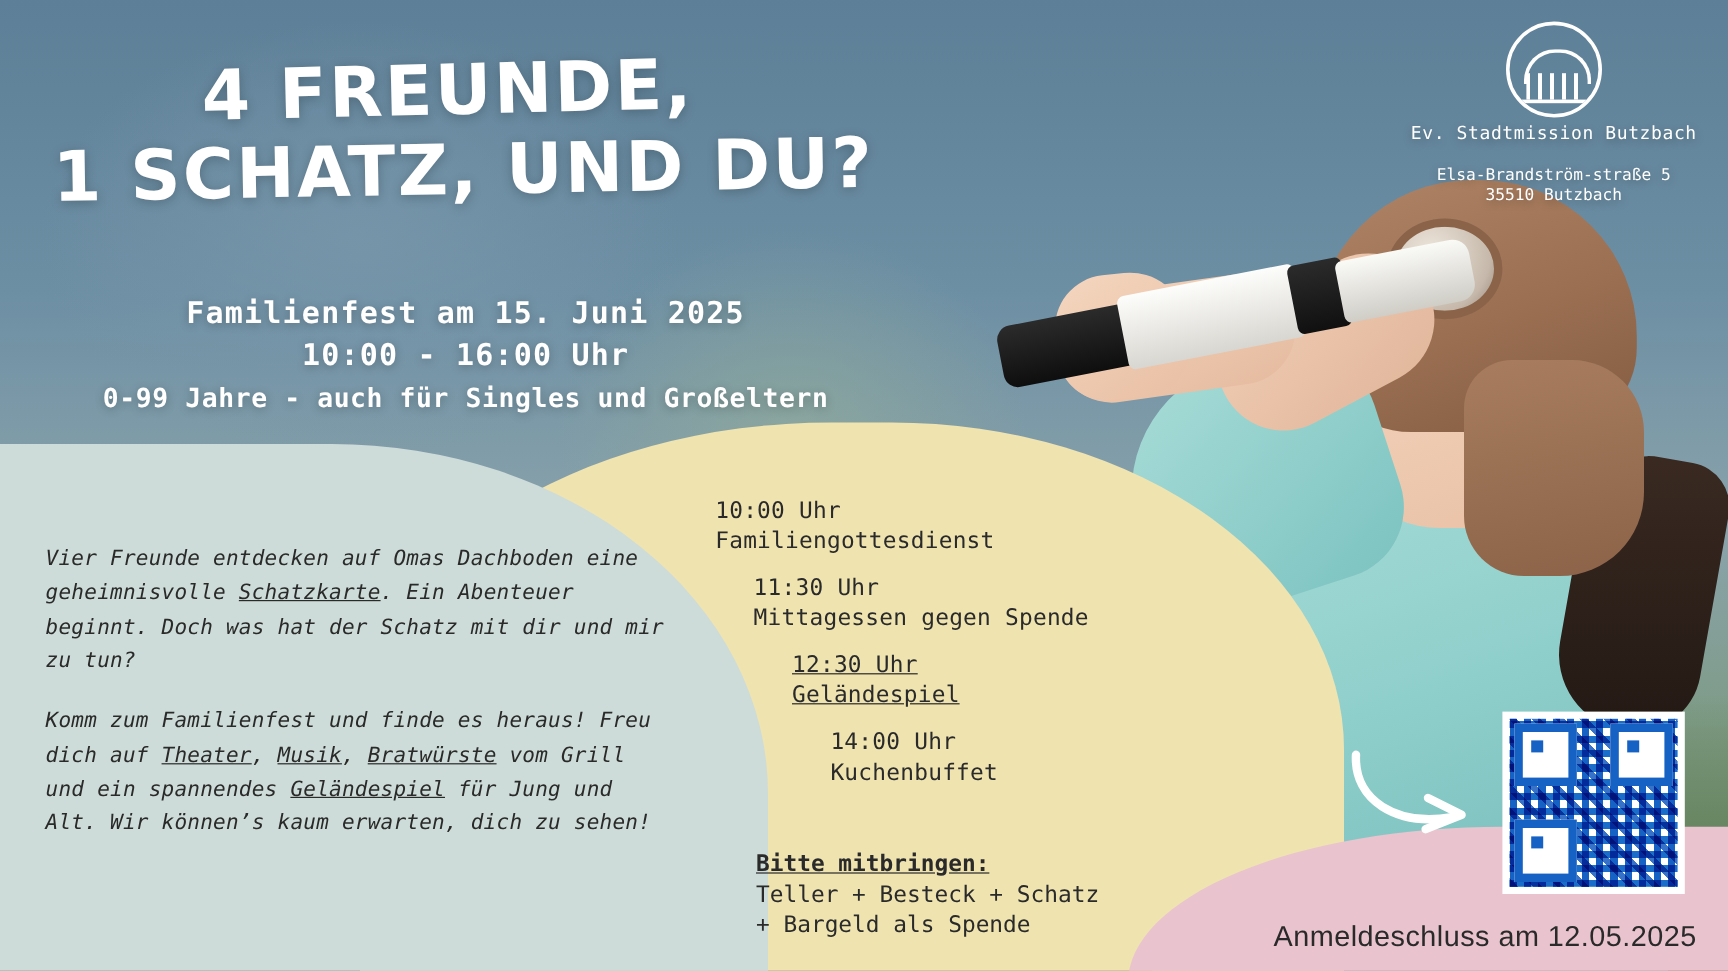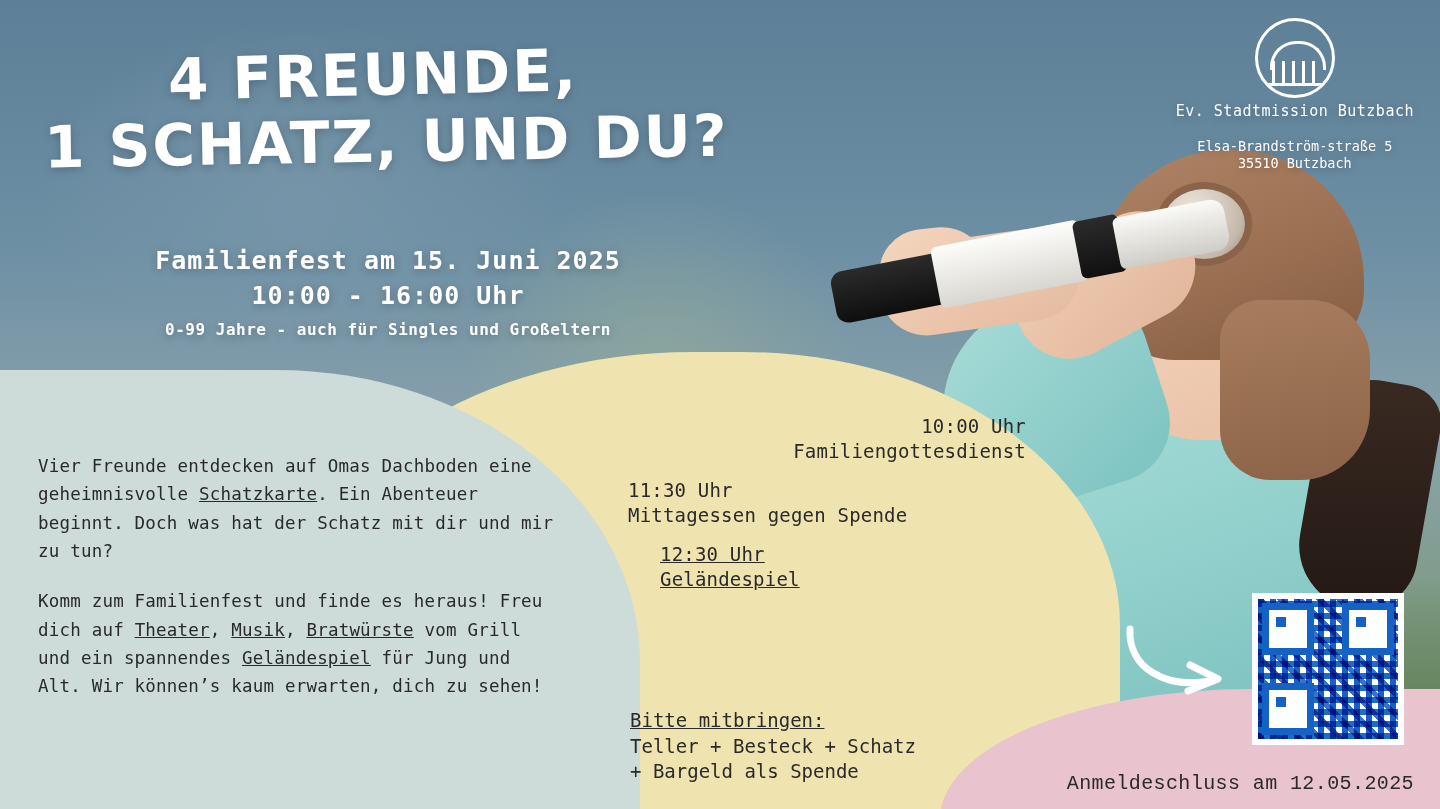--- a/index.html
+++ b/index.html
@@ -246,21 +246,21 @@
     letter-spacing: 1px;
     font-weight: 700;
   }
   .event-info .ev-line2 {
     font-size: 25px;
     letter-spacing: 1px;
     font-weight: 700;
     margin-top: 6px;
   }
   .event-info .ev-line3 {
-    font-size: 16px;
+    font-size: 22px;
     letter-spacing: 0.5px;
     margin-top: 10px;
     font-weight: 700;
     text-align: center;
   }
 
   
   .logo-block {
     position: absolute;
     right: 26px;
@@ -316,57 +316,59 @@
   .description {
     position: absolute;
     left: 38px;
     top: 452px;
     width: 520px;
     color: #2a2a2a;
     font-family: "DejaVu Sans Mono", monospace;
     font-size: 17.5px;
     line-height: 1.62;
     letter-spacing: 0.2px;
+    font-style: italic;
   }
   .description p { margin: 0 0 22px 0; }
   .description .u { text-decoration: underline; }
 
   
   .schedule {
     position: absolute;
     left: 596px;
     top: 414px;
     width: 430px;
     color: #2a2a2a;
     font-family: "DejaVu Sans Mono", monospace;
     font-size: 19px;
     line-height: 1.32;
     letter-spacing: 0.2px;
   }
   .sched-item { margin-bottom: 14px; }
   .sched-item .time { display: block; }
   .sched-item .what { display: block; }
-  .sched-item.i1 { padding-left: 0px; text-align: right; }
+  .sched-item.i1 { padding-left: 0px; }
   .sched-item.i2 { padding-left: 32px; }
   .sched-item.i3 { padding-left: 64px; text-decoration: underline; }
   .sched-item.i4 { padding-left: 96px; }
 
   .bring {
     position: absolute;
     left: 630px;
     top: 708px;
     width: 420px;
     color: #2a2a2a;
     font-family: "DejaVu Sans Mono", monospace;
     font-size: 19px;
     line-height: 1.35;
   }
   .bring .bring-title {
     text-decoration: underline;
     display: block;
+    font-weight: bold;
   }
   .bring .bring-l1, .bring .bring-l2 { display: block; }
 
   
   .qr {
     position: absolute;
     right: 36px;
     bottom: 64px;
     width: 152px;
     height: 152px;
@@ -408,22 +410,22 @@
     bottom: 106px;
     width: 120px;
     height: 80px;
   }
 
   .deadline {
     position: absolute;
     right: 26px;
     bottom: 14px;
     color: #2a2a2a;
-    font-family: Liberation Mono, monospace;
-    font-size: 20px;
+    font-family: Liberation Sans, sans-serif;
+    font-size: 24px;
     letter-spacing: 0.4px;
   }
 </style>
 </head>
 <body>
 
 <div class="poster">
 
   <div class="photo-bg">
     <div class="photo-blur-1"></div>
@@ -495,20 +497,24 @@
       <span class="what">Familiengottesdienst</span>
     </div>
     <div class="sched-item i2">
       <span class="time">11:30 Uhr</span>
       <span class="what">Mittagessen gegen Spende</span>
     </div>
     <div class="sched-item i3">
       <span class="time">12:30 Uhr</span>
       <span class="what">Geländespiel</span>
     </div>
+    <div class="sched-item i4">
+      <span class="time">14:00 Uhr</span>
+      <span class="what">Kuchenbuffet</span>
+    </div>
   </div>
 
   <div class="bring">
     <span class="bring-title">Bitte mitbringen:</span>
     <span class="bring-l1">Teller + Besteck + Schatz</span>
     <span class="bring-l2">+ Bargeld als Spende</span>
   </div>
 
   <svg class="arrow" viewBox="0 0 120 80">
     <path d="M6 6 C 4 44, 40 66, 86 58" stroke="#ffffff" stroke-width="7" fill="none" stroke-linecap="round"></path>

